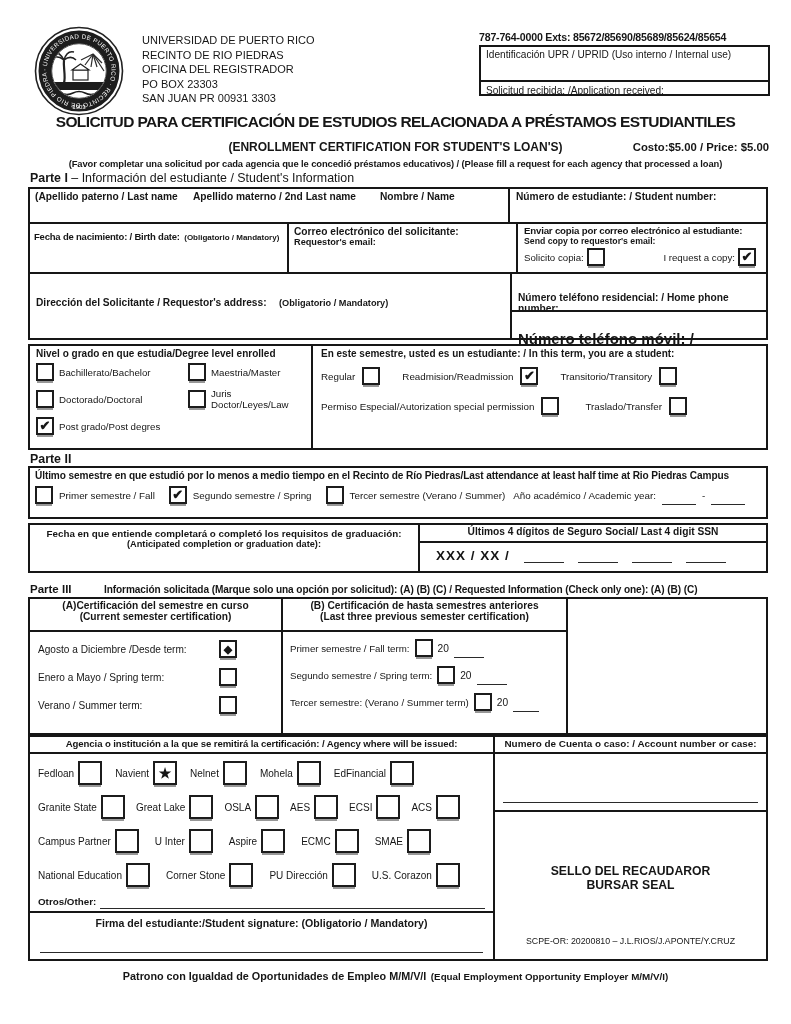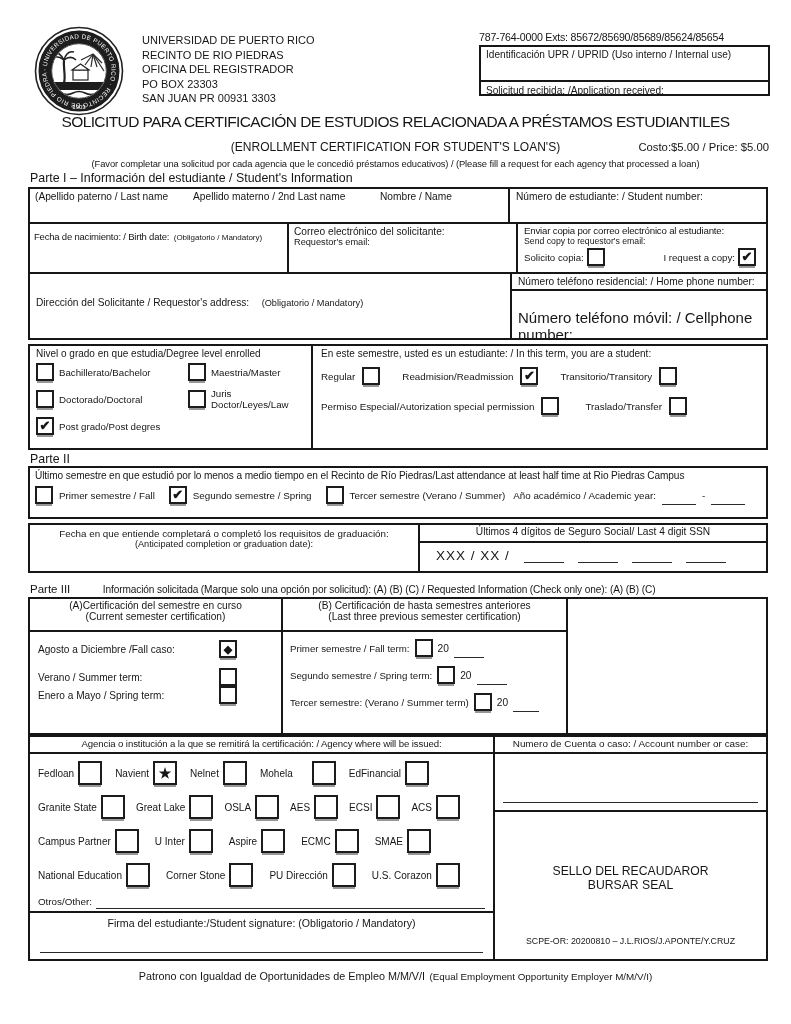--- a/index.html
+++ b/index.html
@@ -1,19 +1,19 @@
 <!DOCTYPE html>
 <html><head>
 <meta charset="utf-8">
 <style>
   html,body{margin:0;padding:0;background:#e8e8e8}
   .page{position:relative;width:791px;height:1024px;margin:0 auto;background:#fff;color:#161616;
         font-family:"Liberation Sans",sans-serif;overflow:hidden}
   .abs{position:absolute}
-  .b{font-weight:normal}
+  .b{font-weight:bold}
   .box{position:absolute;border:2px solid #161616;box-sizing:border-box;background:#fff}
   .cb{position:relative;display:inline-block;box-sizing:border-box;width:18px;height:18px;
       border:2px solid #1c1c1c;background:#fff;text-align:center;line-height:14px;font-size:13px;
       font-weight:bold;box-shadow:0 3px 0 -1px #979797;flex:0 0 auto}
   .cb.big{width:24px;height:24px;line-height:20px;font-size:17px}
   .cb .mark{display:inline-block}
   .ul{display:inline-block;border-bottom:1.5px solid #2a2a2a;height:11px;flex:0 0 auto;position:relative;top:4px}
   .row{display:flex;align-items:center}
   .ctr{text-align:center}
   .nw{white-space:nowrap}
@@ -115,21 +115,21 @@
         </div>
       </div>
     </div>
 
     <div class="row" style="height:64px;align-items:stretch">
       <div style="flex:0 0 468px;border-right:2px solid #161616;padding:18px 6px">
         <span class="b" style="font-size:10.2px">Dirección del Solicitante / Requestor's address:</span>
         <span class="b" style="font-size:9.2px;margin-left:8px">(Obligatorio / Mandatory)</span>
       </div>
       <div style="flex:1;display:flex;flex-direction:column">
-        <div class="b" style="height:32px;border-bottom:2px solid #161616;padding:2px 6px;font-size:10.2px;box-sizing:border-box">Número teléfono residencial: / Home phone number:</div>
+        <div class="b" style="height:32px;border-bottom:2px solid #161616;padding:18px 6px;font-size:10.2px;box-sizing:border-box">Número teléfono residencial: / Home phone number:</div>
         <div class="b" style="padding:18px 6px;font-size:15px">Número teléfono móvil: / Cellphone number:</div>
       </div>
     </div>
   </div>
 
   <div class="box" style="left:28px;top:344px;width:740px;height:106px;display:flex">
     <div style="flex:0 0 283px;border-right:2px solid #161616;padding:2px 6px;box-sizing:border-box">
       <div class="b" style="font-size:10px">Nivel o grado en que estudia/Degree level enrolled</div>
       <div style="display:grid;grid-template-columns:152px 1fr;row-gap:7px;margin-top:4px">
         <span class="row" style="gap:5px">
@@ -224,29 +224,29 @@
   </div>
 
   <div class="box" style="left:28px;top:597px;width:740px;height:138px;display:flex">
     <div style="flex:0 0 253px;border-right:2px solid #161616;display:flex;flex-direction:column;box-sizing:border-box">
       <div class="b ctr" style="height:33px;border-bottom:2px solid #161616;font-size:10.2px;padding-top:1px;box-sizing:border-box">
         <div>(A)Certificación del semestre en curso</div>
         <div>(Current semester certification)</div>
       </div>
       <div style="padding:8px 44px 0 8px">
         <div class="row" style="justify-content:space-between;margin-bottom:10px">
-          <span style="font-size:10.1px">Agosto a Diciembre /Fall caso:</span>
+          <span style="font-size:10.1px">Agosto a Diciembre /Desde term:</span>
           <span class="cb"><span class="mark" style="font-size:11px">◆</span></span>
+        </div>
+        <div class="row" style="justify-content:space-between;margin-bottom:10px">
+          <span style="font-size:10.1px">Enero a Mayo / Spring term:</span>
+          <span class="cb"></span>
         </div>
         <div class="row" style="justify-content:space-between">
           <span style="font-size:10.1px">Verano / Summer term:</span>
-          <span class="cb"></span>
-        </div>
-        <div class="row" style="justify-content:space-between;margin-bottom:10px">
-          <span style="font-size:10.1px">Enero a Mayo / Spring term:</span>
           <span class="cb"></span>
         </div>
       </div>
     </div>
 
     <div style="flex:0 0 285px;border-right:2px solid #161616;display:flex;flex-direction:column;box-sizing:border-box">
       <div class="b ctr" style="height:33px;border-bottom:2px solid #161616;font-size:10.2px;padding-top:1px;box-sizing:border-box">
         <div>(B) Certificación de hasta semestres anteriores</div>
         <div>(Last three previous semester certification)</div>
       </div>
@@ -285,21 +285,21 @@
               <span class="cb big"></span>
             </span>
           <span class="row" style="gap:4px">
               <span style="font-size:10px">Navient</span>
               <span class="cb big"><span class="mark" style="font-size:14px">★</span></span>
             </span>
           <span class="row" style="gap:4px">
               <span style="font-size:10px">Nelnet</span>
               <span class="cb big"></span>
             </span>
-          <span class="row" style="gap:19px">
+          <span class="row" style="gap:4px">
               <span style="font-size:10px">Mohela</span>
               <span class="cb big"></span>
             </span>
           <span class="row" style="gap:4px">
               <span style="font-size:10px">EdFinancial</span>
               <span class="cb big"></span>
             </span>
         </div>
         <div class="row" style="gap:11px;margin-bottom:10px">
           <span class="row" style="gap:4px">

